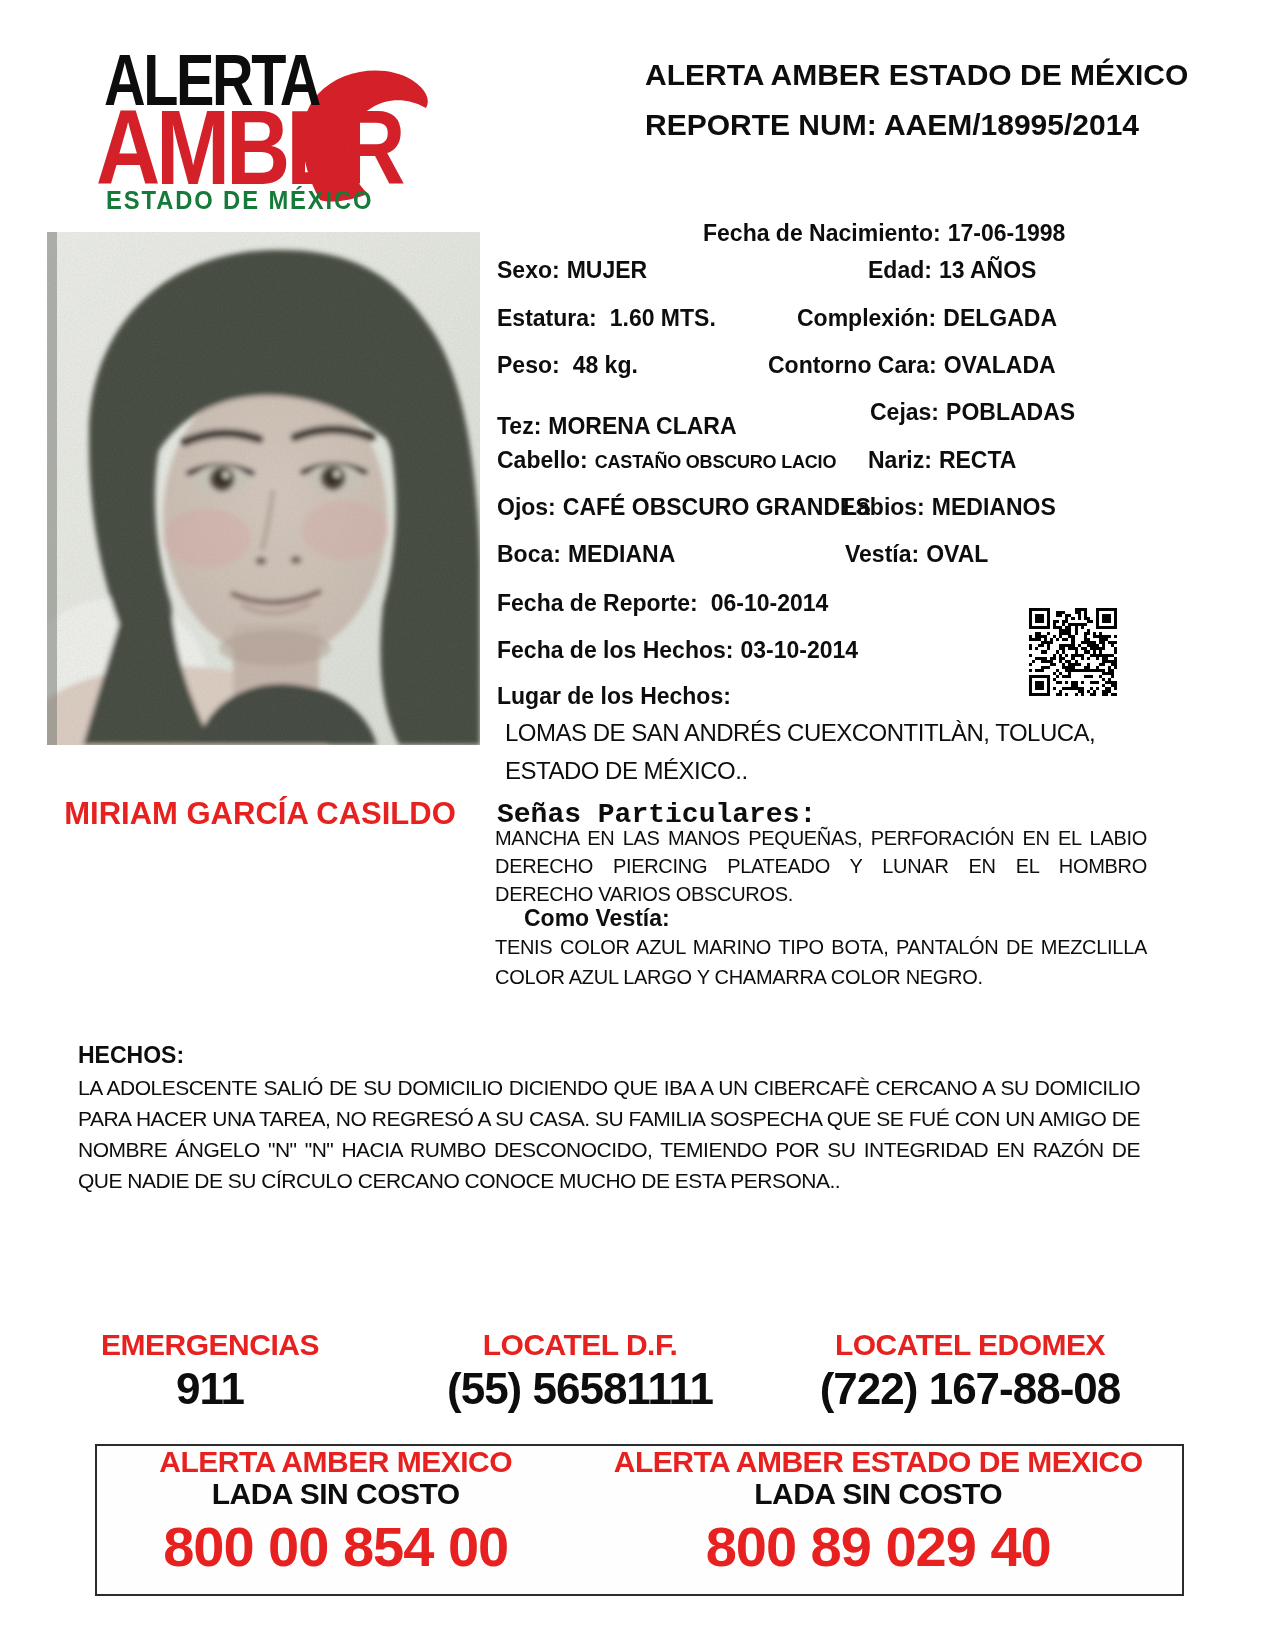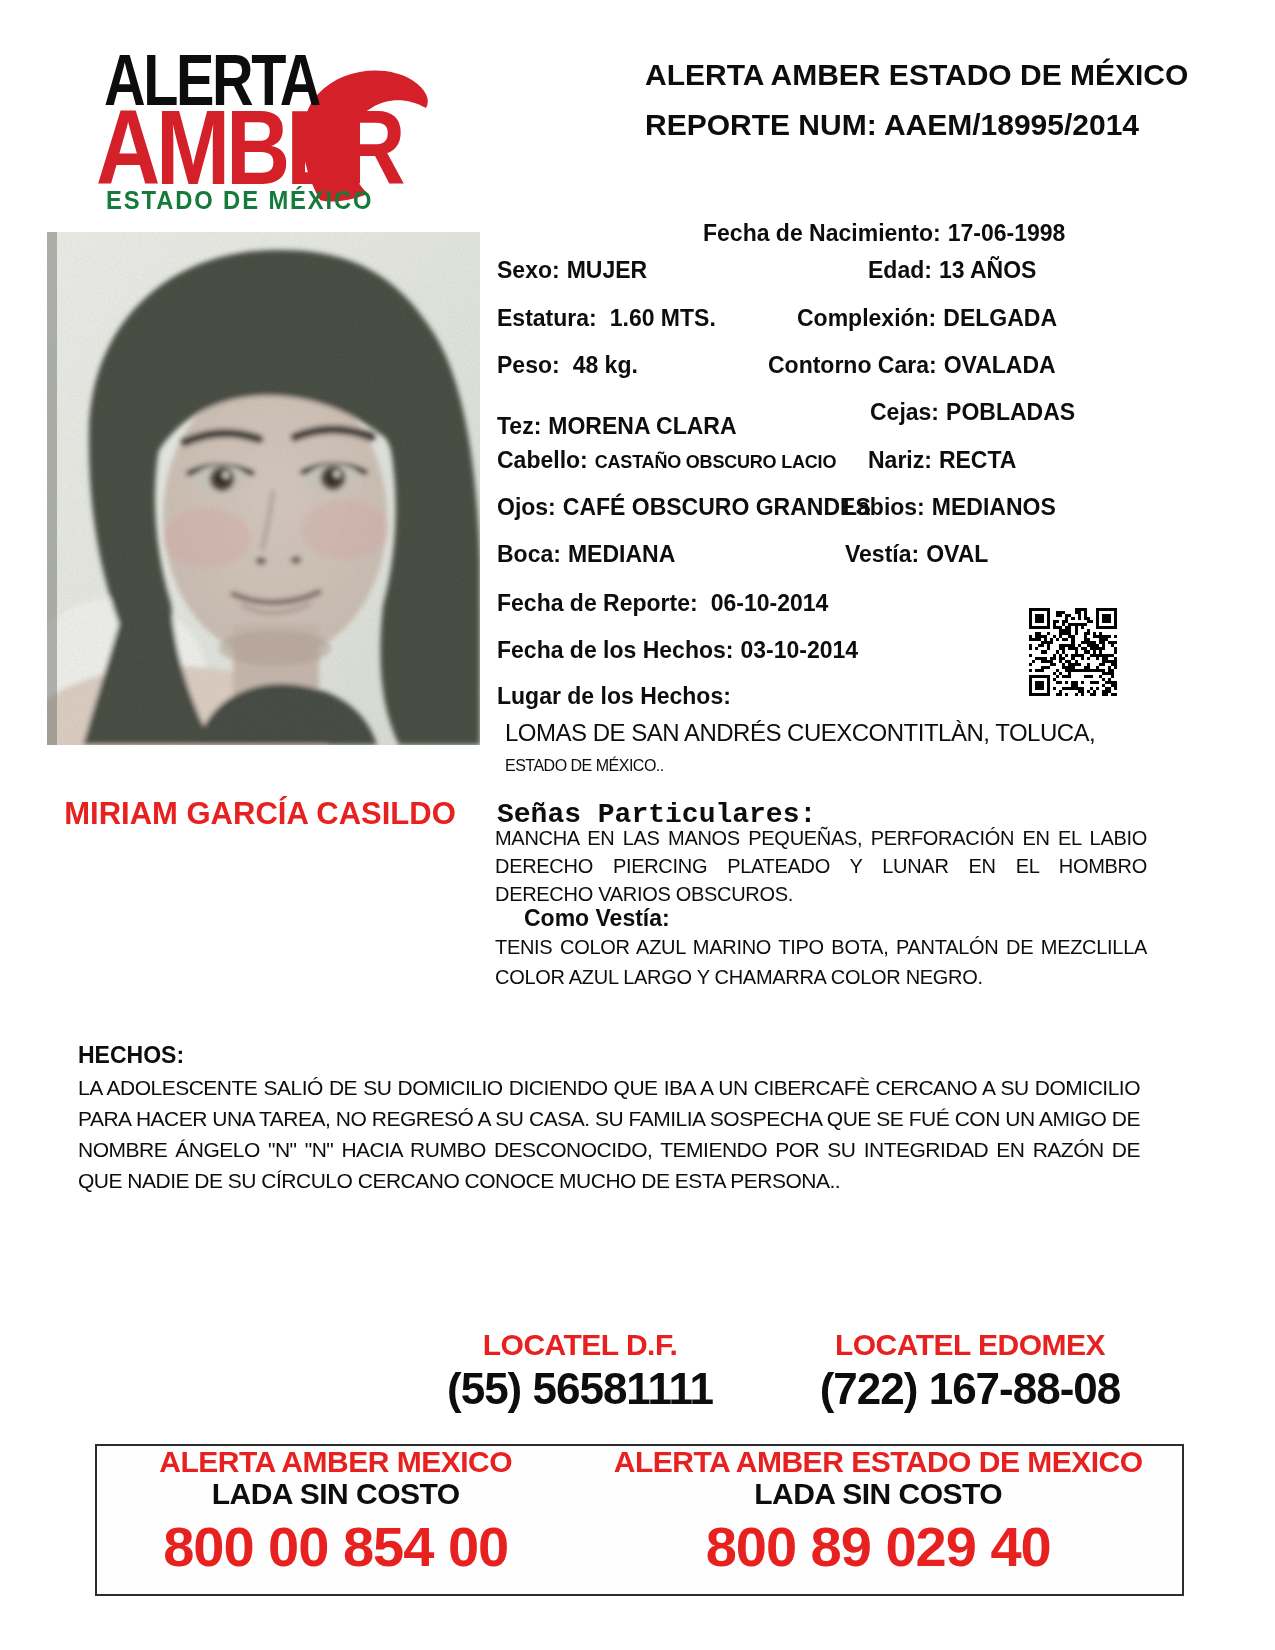--- a/index.html
+++ b/index.html
@@ -40,21 +40,21 @@
   .f-cabello .val{font-size:18px;letter-spacing:-0.2px;}
   .f-estatura .val,.f-peso .val,.f-freporte .val{margin-left:13px;text-align:center;}
 
   .qr{position:absolute;left:1028px;top:608px;width:90px;height:88px;}
   .qr svg{width:100%;height:100%;}
 
   
   .sec-label{position:absolute;font-size:23px;font-weight:bold;white-space:nowrap;}
   .lugar-label{left:497px;top:683px;}
   .lugar-1{position:absolute;left:505px;top:719px;font-size:24px;letter-spacing:-0.5px;white-space:nowrap;}
-  .lugar-2{position:absolute;left:505px;top:757px;font-size:16px;letter-spacing:-0.5px;white-space:nowrap;text-align:right;}
+  .lugar-2{position:absolute;left:505px;top:757px;font-size:24px;letter-spacing:-0.5px;white-space:nowrap;text-align:right;}
   .senas-label{left:497px;top:799px;font-size:28px;font-family:Liberation Mono, monospace;}
   .senas-text{position:absolute;left:495px;top:824px;width:652px;font-size:20px;line-height:28px;
               letter-spacing:-0.3px;text-align:justify;}
   .vestia-label{left:524px;top:905px;font-size:23px;}
   .vestia-text{position:absolute;left:495px;top:932px;width:652px;font-size:20px;line-height:30px;
                letter-spacing:-0.3px;text-align:justify;}
 
   
   .hechos-label{left:78px;top:1042px;font-size:23px;}
   .hechos-text{position:absolute;left:78px;top:1072px;width:1062px;font-size:21px;line-height:31px;
@@ -502,20 +502,24 @@
 
   <div class="sec-label senas-label">Señas Particulares:</div>
   <div class="senas-text">MANCHA EN LAS MANOS PEQUEÑAS, PERFORACIÓN EN EL LABIO DERECHO PIERCING PLATEADO Y LUNAR EN EL HOMBRO DERECHO VARIOS OBSCUROS.</div>
 
   <div class="sec-label vestia-label">Como Vestía:</div>
   <div class="vestia-text">TENIS COLOR AZUL MARINO TIPO BOTA, PANTALÓN DE MEZCLILLA COLOR AZUL LARGO Y CHAMARRA COLOR NEGRO.</div>
 
   <div class="sec-label hechos-label">HECHOS:</div>
   <div class="hechos-text">LA ADOLESCENTE SALIÓ DE SU DOMICILIO DICIENDO QUE IBA A UN CIBERCAFÈ CERCANO A SU DOMICILIO PARA HACER UNA TAREA, NO REGRESÓ A SU CASA. SU FAMILIA SOSPECHA QUE SE FUÉ CON UN AMIGO DE NOMBRE ÁNGELO "N" "N" HACIA RUMBO DESCONOCIDO, TEMIENDO POR SU INTEGRIDAD EN RAZÓN DE QUE NADIE DE SU CÍRCULO CERCANO CONOCE MUCHO DE ESTA PERSONA..</div>
 
+  <div class="em-col em-1">
+    <div class="em-label">EMERGENCIAS</div>
+    <div class="em-number">911</div>
+  </div>
   <div class="em-col em-2">
     <div class="em-label">LOCATEL D.F.</div>
     <div class="em-number">(55) 56581111</div>
   </div>
   <div class="em-col em-3">
     <div class="em-label">LOCATEL EDOMEX</div>
     <div class="em-number">(722) 167-88-08</div>
   </div>
 
   <div class="hotbox">

